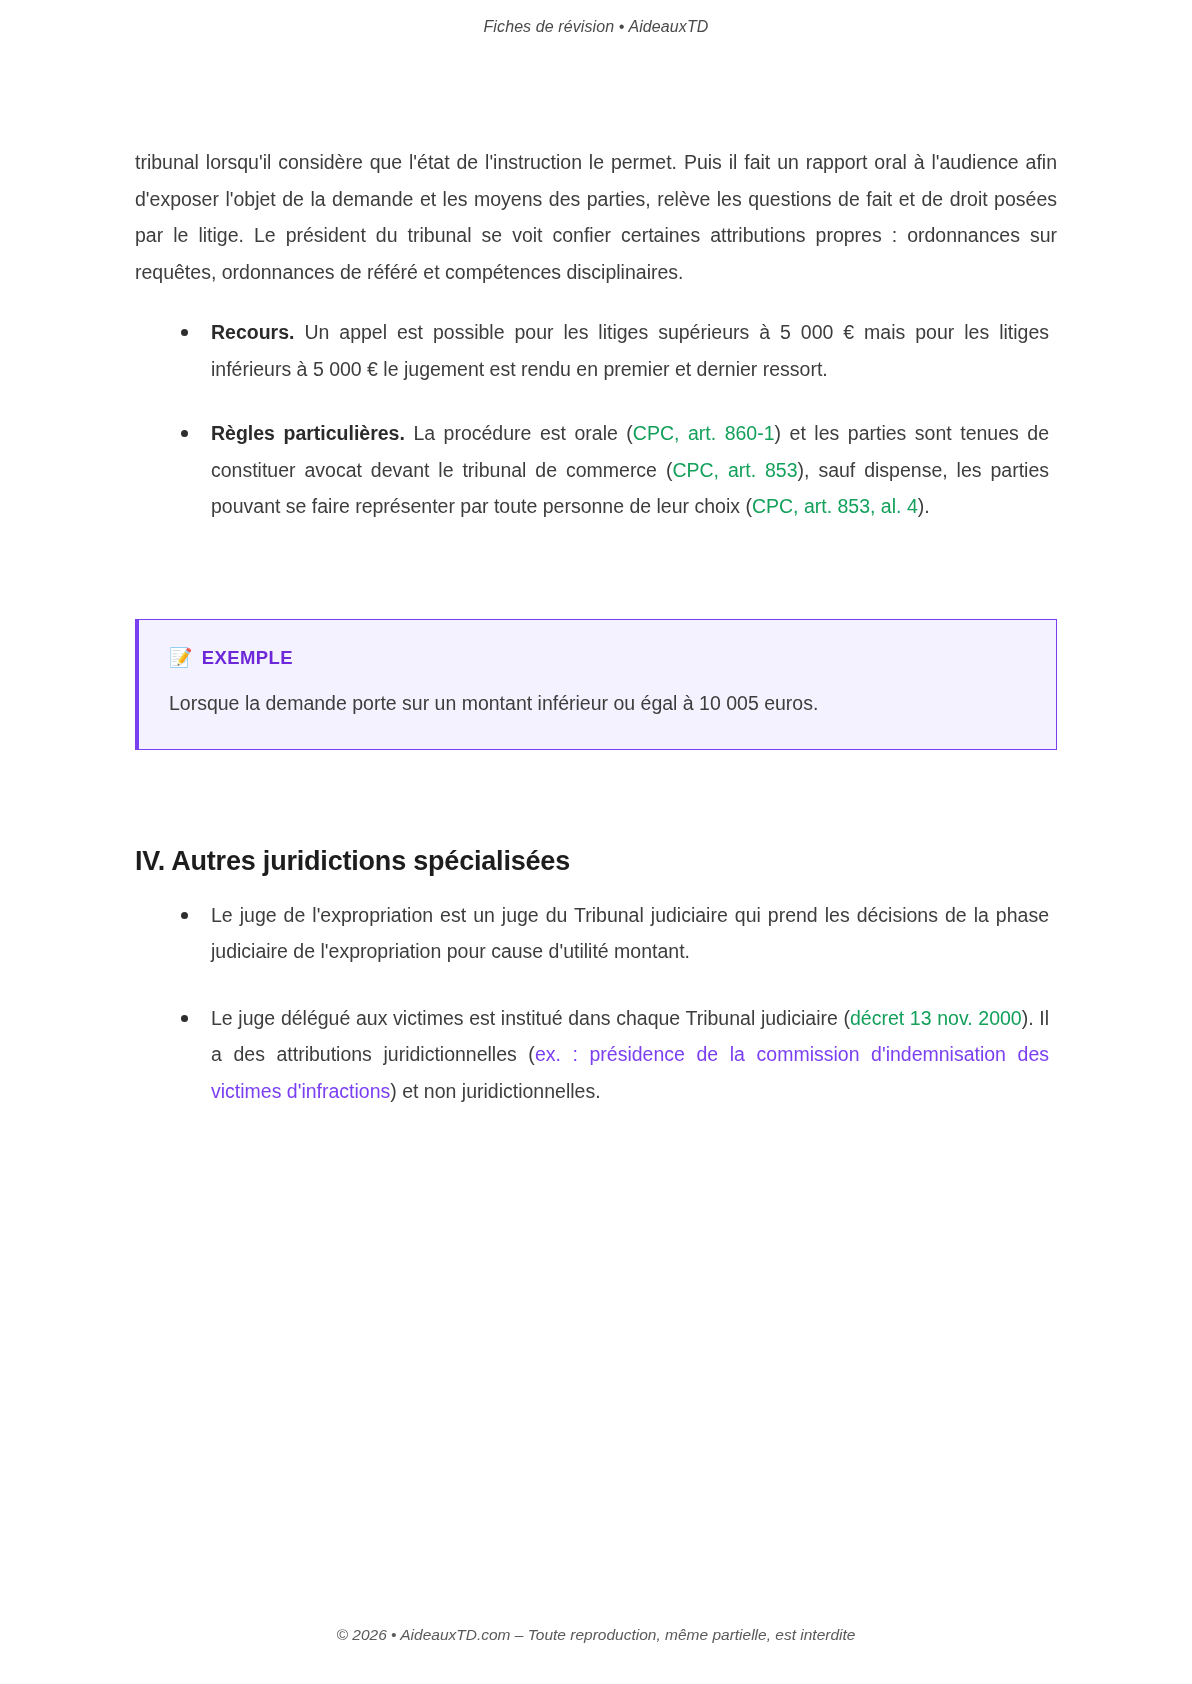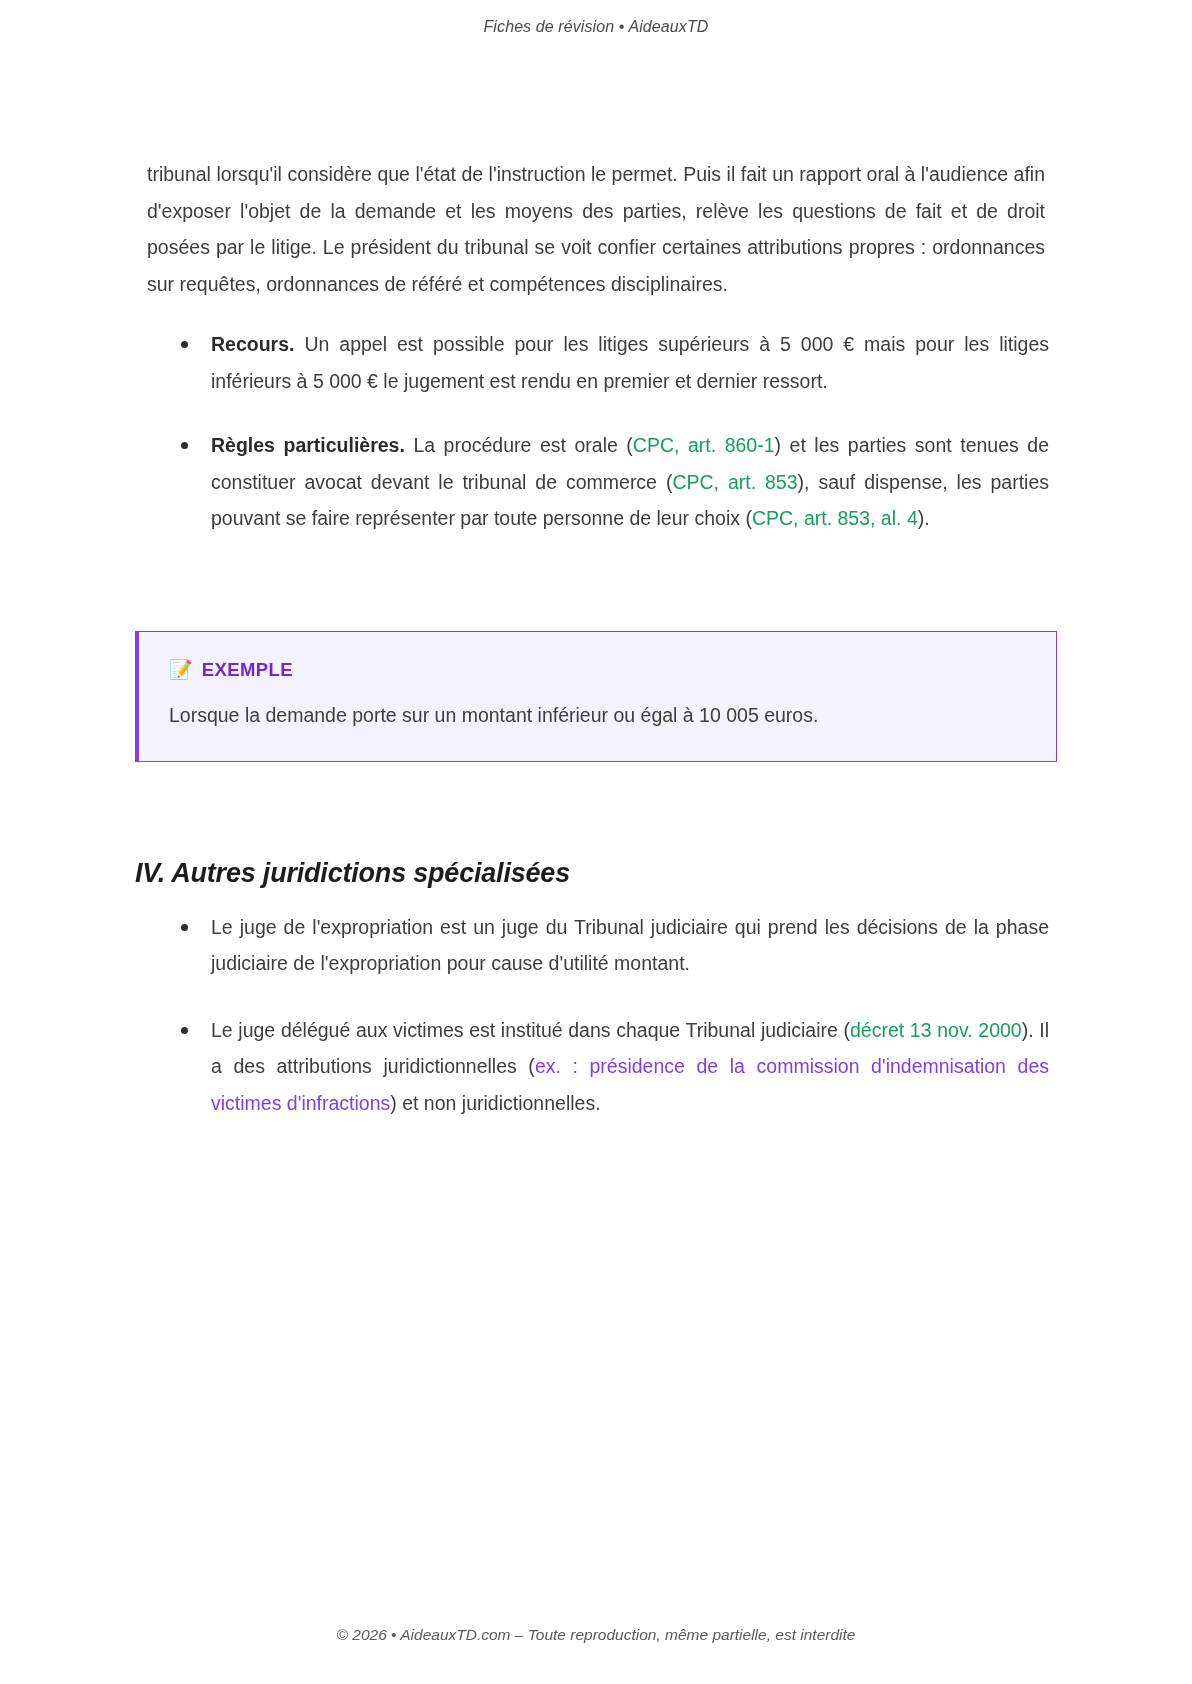--- a/index.html
+++ b/index.html
@@ -38,21 +38,21 @@
   }
 
   
   .content {
     flex: 1 1 auto;
     padding: 0 135px;
     box-sizing: border-box;
   }
 
   .lead-paragraph {
-    margin: 12px;
+    margin: 0;
     padding-top: 92px;
     font-size: 19.5px;
     line-height: 36.5px;
     text-align: justify;
     color: #3d3d3d;
   }
 
   ul.bullets {
     list-style: none;
     margin: 8px;
@@ -122,21 +122,20 @@
   }
 
   
   h2.section-heading {
     margin: 0;
     padding-top: 96px;
     font-size: 27px;
     font-weight: 700;
     color: #1d1d1d;
     letter-spacing: -0.2px;
-    font-style: italic;
   }
 
   
   .running-footer {
     text-align: center;
     font-style: italic;
     font-size: 15.5px;
     color: #5a5a5a;
     padding-bottom: 40px;
   }

